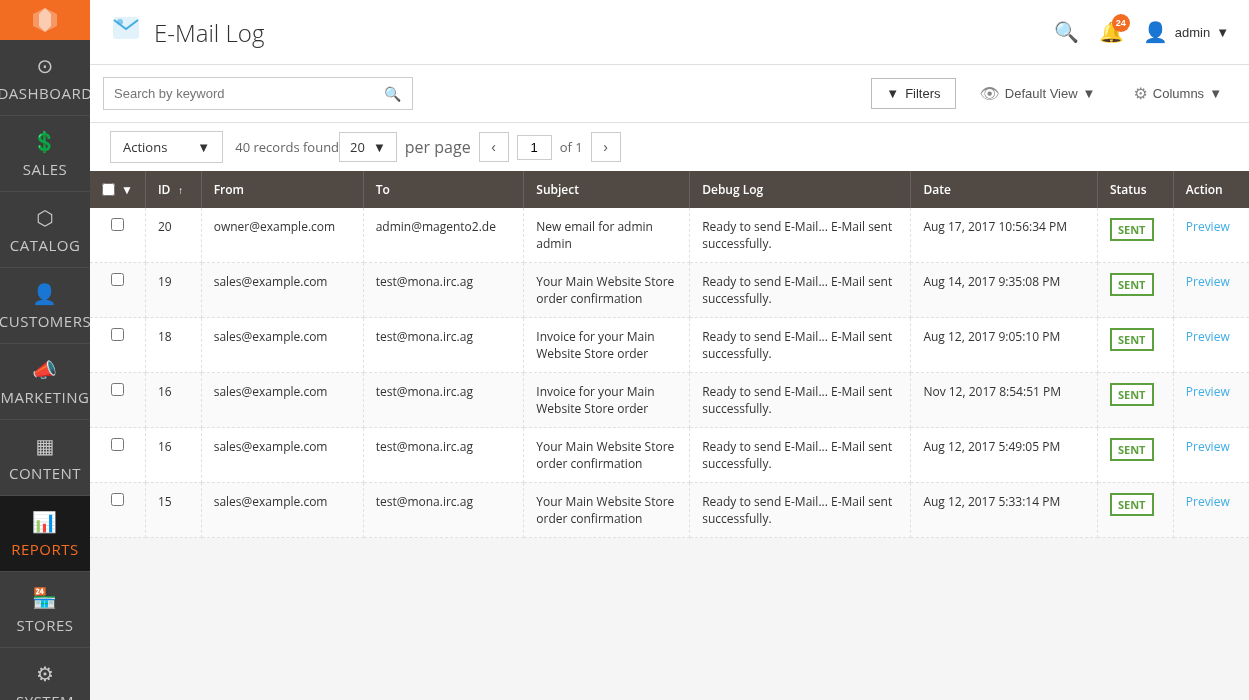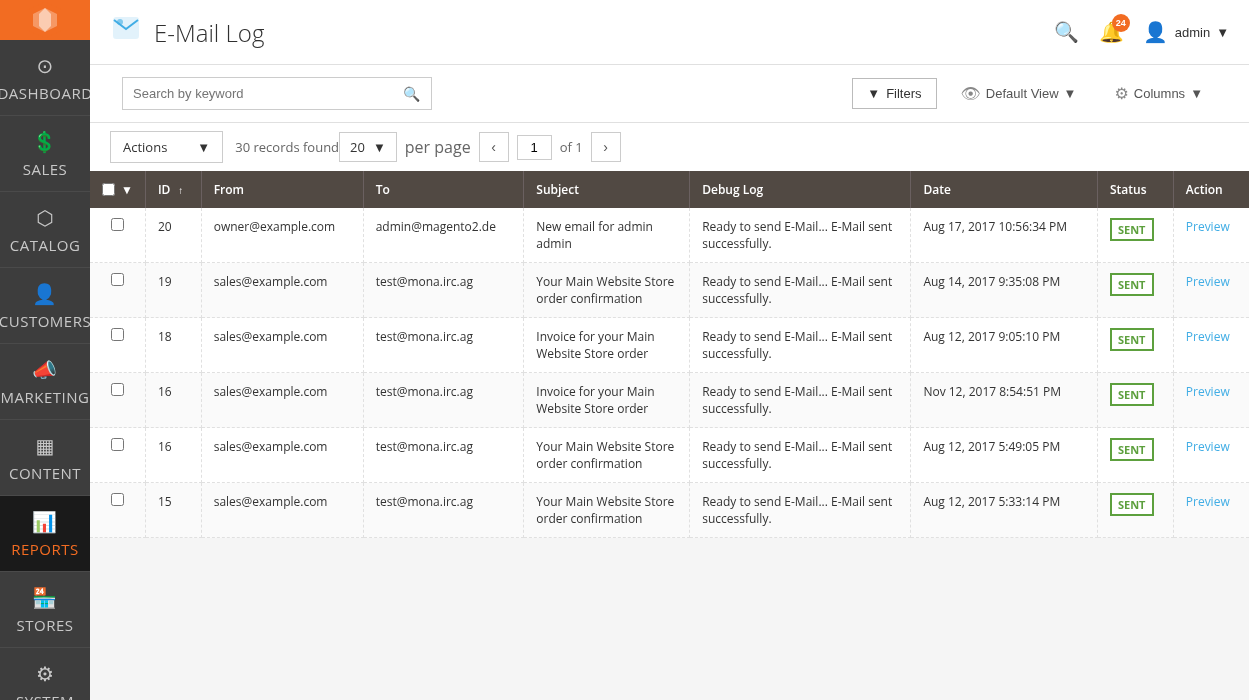--- a/index.html
+++ b/index.html
@@ -142,21 +142,21 @@
       border: none;
       padding: 12px 28px;
       font-size: 15px;
       font-weight: 600;
       cursor: pointer;
       border-radius: 2px;
     }
 
     
     .table-toolbar {
-      padding: 12px 32px;
+      padding: 12px 13px;
       background: #fff;
       border-bottom: 1px solid #e0e0e0;
       display: flex;
       align-items: center;
       gap: 10px;
       flex-wrap: wrap;
     }
     .search-box {
       display: flex;
       align-items: center;
@@ -455,21 +455,21 @@
         </button>
       </div>
     </div>
 
     <div class="actions-row">
       <div class="actions-left">
         <div class="actions-select">
           <span>Actions</span>
           <span>▼</span>
         </div>
-        <span class="records-found">30 records found</span>
+        <span class="records-found">40 records found</span>
       </div>
       <div class="pagination-right">
         <div class="page-size-select">
           <span>20</span>
           <span>▼</span>
         </div>
         <span class="per-page-label">per page</span>
         <button class="pag-btn">‹</button>
         <input type="text" class="pag-input" value="1" style="">
         <span class="pag-of">of 1</span>

